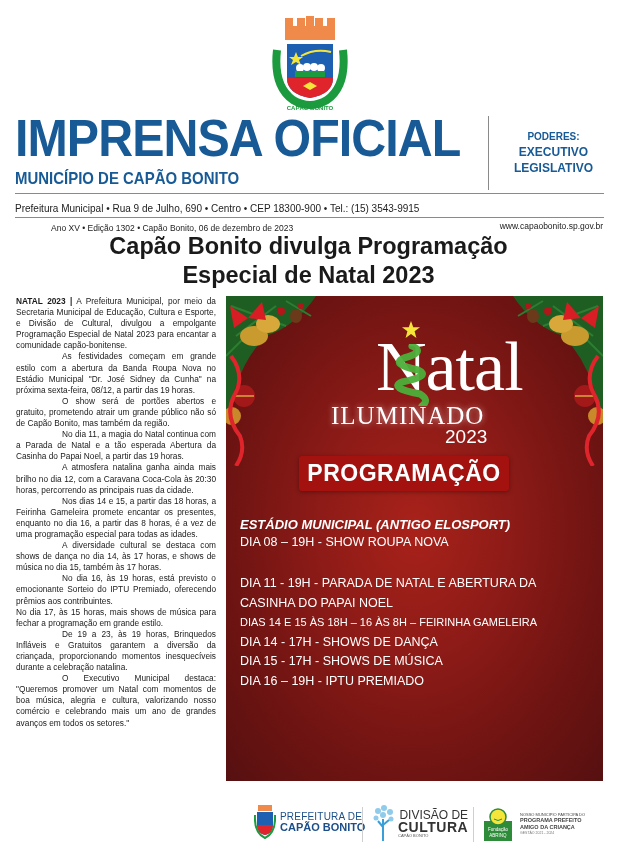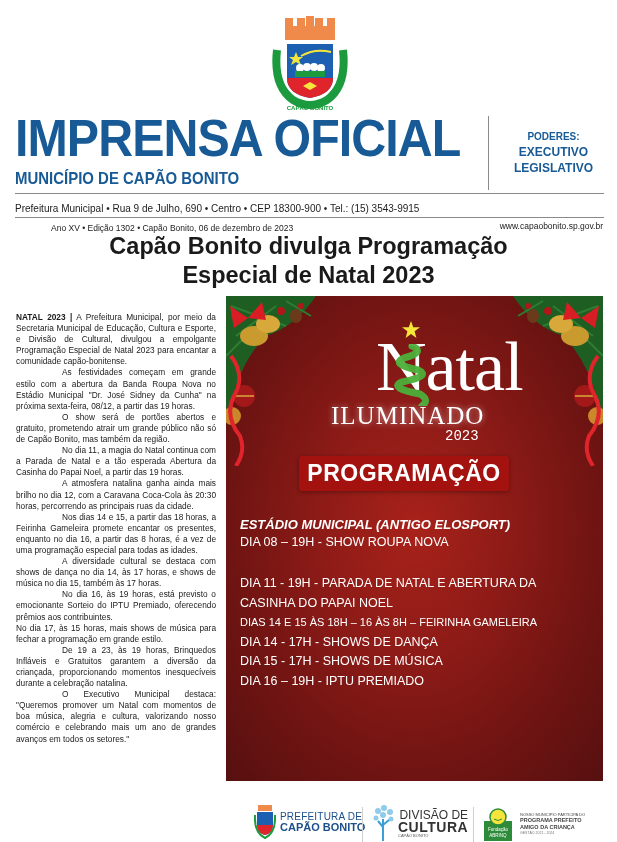--- a/index.html
+++ b/index.html
@@ -17,36 +17,36 @@
   .hr { position: absolute; left: 15px; width: 589px; height: 1px; background: #8a8a8a; }
   .addr { position: absolute; left: 15px; top: 203px; font-size: 10px; color: #222; white-space: nowrap; }
   .edition { position: absolute; left: 15px; top: 223px; font-size: 8.5px; color: #222; white-space: nowrap; margin-left: 36px; }
   .site { position: absolute; right: 14px; top: 221px; font-size: 8.5px; color: #222; }
 
   .headline { position: absolute; left: 0; top: 232px; width: 617px; text-align: center; font-weight: 700; font-size: 23.5px; line-height: 29px; color: #1a1a1a; }
 
   
   .article { position: absolute; left: 16px; top: 296px; width: 200px; font-size: 8.3px; line-height: 11.1px; text-align: justify; color: #1a1a1a; hyphens: manual; }
   .article p { margin: 0; text-indent: 46px; }
-  .article p.first { text-indent: 0; margin-top: 16px; }
+  .article p.first { text-indent: 0; }
   .article p.noindent { text-indent: 0; }
   .article .lead { font-weight: 700; }
 
   
   .poster { position: absolute; left: 226px; top: 296px; width: 377px; height: 485px; overflow: hidden;
     background: radial-gradient(ellipse at 50% 48%, #a8221a 0%, #8e1b17 35%, #6e1412 70%, #561010 100%); }
   .deco { position: absolute; top: 0; width: 110px; height: 170px; }
   .deco.left { left: 0; }
   .deco.right { right: 0; transform: scaleX(-1); }
 
   .natal-word { position: absolute; left: 104px; top: 36px; font-family: "Liberation Serif", serif; font-size: 70px; line-height: 70px; color: #ffffff; letter-spacing: -1px; margin-left: 46px; }
   .star { position: absolute; left: 176px; top: 25px; width: 18px; height: 18px; }
   .ribbon-tree { position: absolute; left: 166px; top: 48px; width: 40px; height: 62px; }
   .ilum { position: absolute; left: 105px; top: 107px; font-family: "Liberation Serif", serif; font-size: 25px; line-height: 26px; color: #ffffff; letter-spacing: 1px; text-shadow: 0 0 6px rgba(255,255,255,0.6); }
-  .year { position: absolute; left: 219px; top: 133px; font-family: Liberation Mono, monospace; font-size: 14px; line-height: 15px; color: #ffffff; }
+  .year { position: absolute; left: 219px; top: 133px; font-family: Liberation Sans, sans-serif; font-size: 19px; line-height: 15px; color: #ffffff; }
   .prog-box { position: absolute; left: 73px; top: 160px; width: 210px; height: 35px; background: #a3120f; border-radius: 3px; box-shadow: 0 1px 4px rgba(0,0,0,0.35); display: flex; align-items: center; justify-content: center; }
   .prog-box span { color: #ffffff; font-weight: 700; font-size: 23px; letter-spacing: 0.5px; }
 
   .sched { position: absolute; left: 14px; color: #ffffff; white-space: nowrap; }
   .venue { font-weight: 700; font-style: italic; font-size: 13px; line-height: 16px; }
   .item { font-size: 12.5px; line-height: 19.5px; }
   .item.small { font-size: 11px; }
   .v1 { top: 221px; }
   .v2 { top: 278px; }
 

